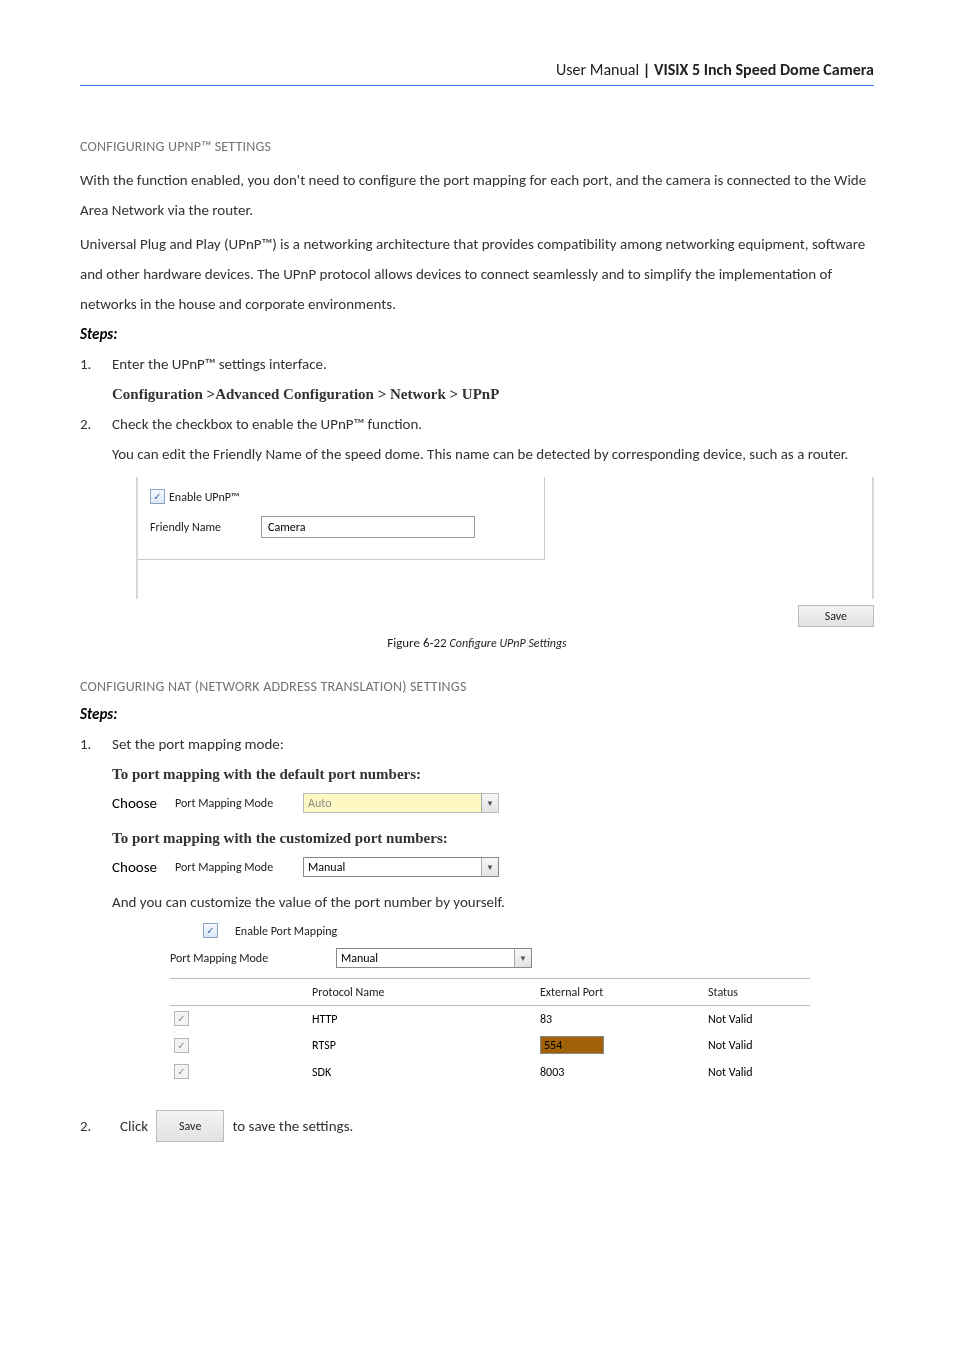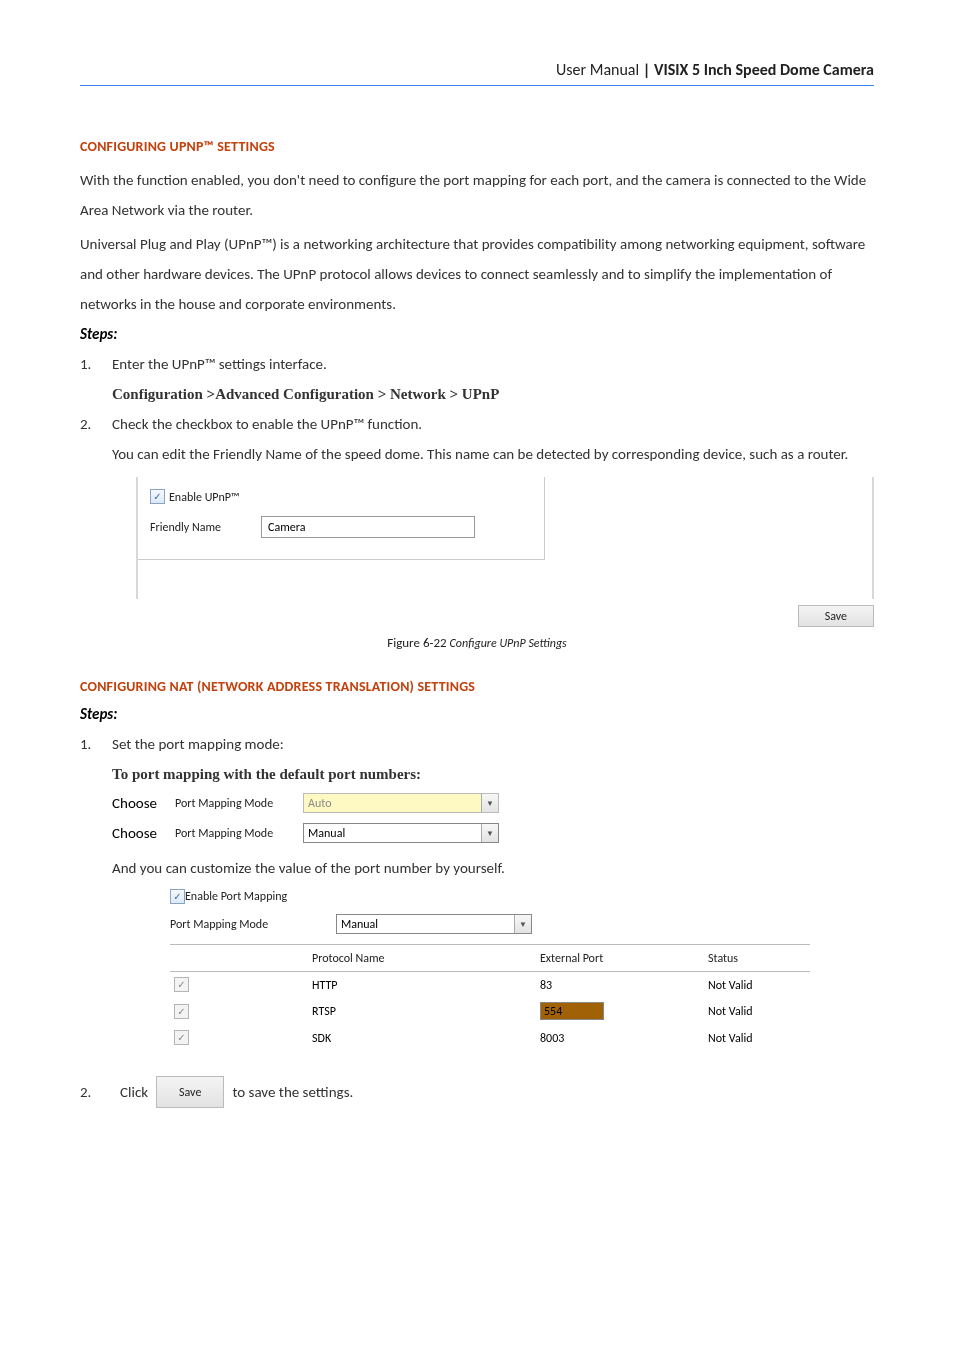--- a/index.html
+++ b/index.html
@@ -20,22 +20,22 @@
     border-bottom: 1px solid #3b82f6;
     margin-bottom: 52px;
   }
   .header-line .thin {
     font-weight: 400;
   }
   .header-line .bold {
     font-weight: 700;
   }
   .section-title {
-    color: #c2410c;
-    font-weight: 700;
+    color: #737373;
+    font-weight: 400;
     font-size: 14px;
     letter-spacing: 0.2px;
     margin-bottom: 10px;
   }
   .body-text {
     font-size: 15px;
     color: #333;
     line-height: 2.0;
     margin-bottom: 4px;
   }
@@ -184,23 +184,24 @@
     justify-content: center;
     font-size: 8px;
     color: #555;
   }
   .port-table-wrap {
     margin: 6px 0 10px 90px;
     width: 640px;
   }
   .pt-chk-row {
     display: flex;
-    align-items: flex-start;
-    gap: 0;
+    align-items: center;
+    gap: 17px;
     margin-bottom: 10px;
+    margin-left: 33px;
   }
   .pt-mode-row {
     display: flex;
     align-items: center;
     gap: 36px;
     margin-bottom: 10px;
   }
   .port-table {
     width: 100%;
     border-collapse: collapse;
@@ -320,20 +321,26 @@
 
   <div class="choose-row">
     <span>Choose</span>
     <span class="pmm-label">Port Mapping Mode</span>
     <span class="dropdown disabled">
       <span>Auto</span>
       <span class="arrow">▼</span>
     </span>
   </div>
 
+  <div class="num-list">
+    <div class="num"></div>
+    <div class="content">
+      <div class="bold-path">To port mapping with the customized port numbers:</div>
+    </div>
+  </div>
 
   <div class="choose-row">
     <span>Choose</span>
     <span class="pmm-label">Port Mapping Mode</span>
     <span class="dropdown">
       <span>Manual</span>
       <span class="arrow">▼</span>
     </span>
   </div>
 

